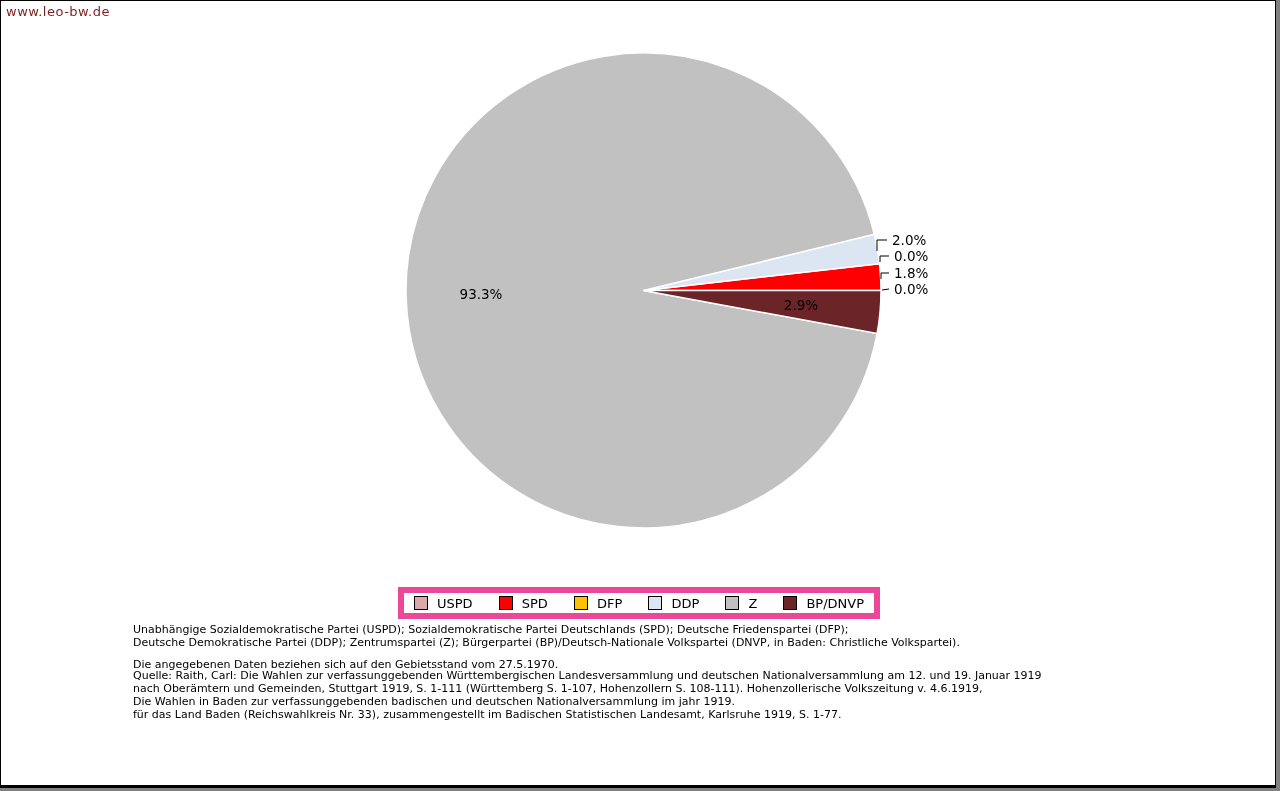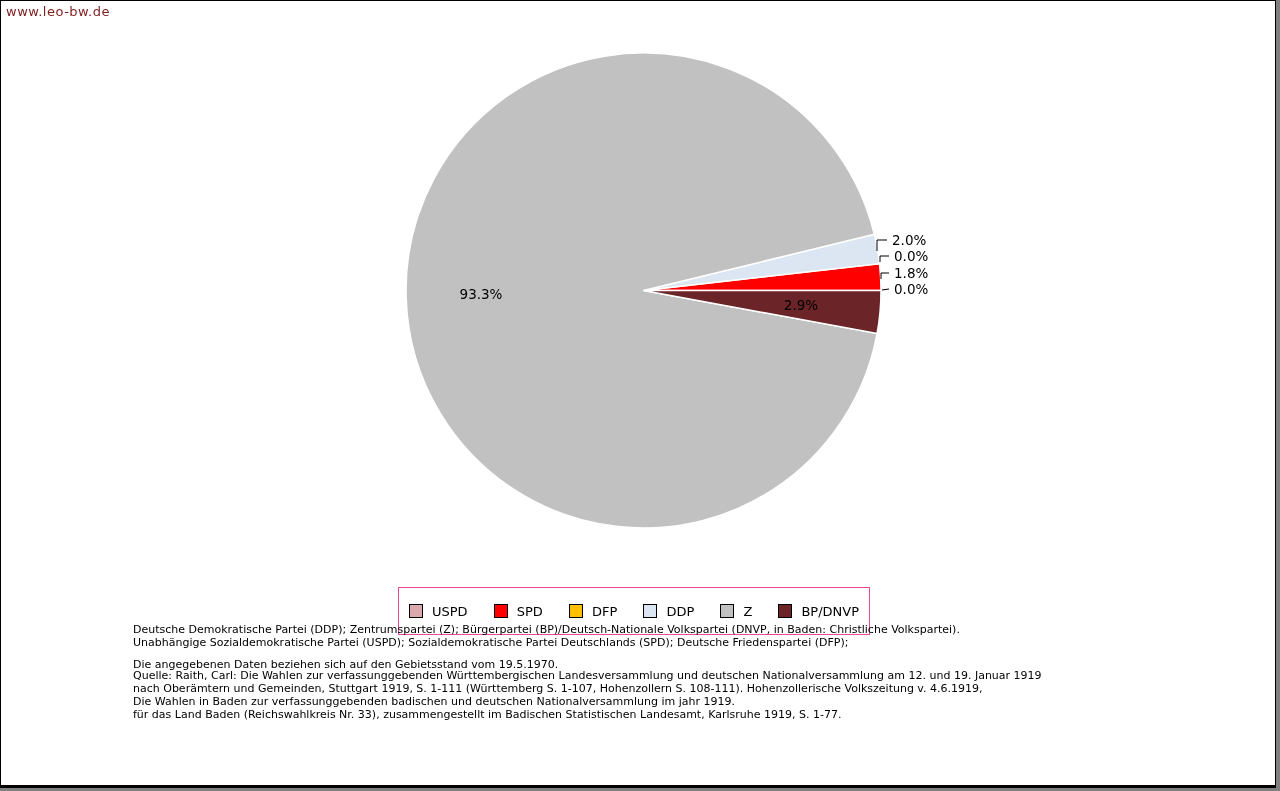--- a/index.html
+++ b/index.html
@@ -29,25 +29,25 @@
   svg.pie {
     position: absolute; top: 0; left: 0;
   }
   svg.pie text {
     font-family: "DejaVu Sans", "Liberation Sans", sans-serif;
     font-size: 13.5px; fill: #000000;
   }
   .legend {
     position: absolute; left: 397px; top: 586px;
     width: 450px; height: 20px;
-    border: 1px solid #ec4899;
+    border: 6px solid #ec4899;
     background: #ffffff;
     display: flex; align-items: center;
     justify-content: space-between;
-    padding: 13px 10px;
+    padding: 0 10px;
     font-size: 13px; color: #000000;
   }
   .legend-item { display: flex; align-items: center; }
   .swatch {
     display: inline-block;
     width: 12px; height: 12px;
     border: 1px solid #000000;
     margin-right: 9px;
   }
   .footnotes {
@@ -106,26 +106,26 @@
       <span class="swatch" style="background: rgb(193, 193, 193);"></span>
       <span>Z</span>
     </div>
     <div class="legend-item">
       <span class="swatch" style="background: rgb(107, 36, 40);"></span>
       <span>BP/DNVP</span>
     </div>
   </div>
 
   <div class="footnotes fn-parties">
+    <div>Unabhängige Sozialdemokratische Partei (USPD); Sozialdemokratische Partei Deutschlands (SPD); Deutsche Friedenspartei (DFP);</div>
     <div>Deutsche Demokratische Partei (DDP); Zentrumspartei (Z); Bürgerpartei (BP)/Deutsch-Nationale Volkspartei (DNVP, in Baden: Christliche Volkspartei).</div>
-    <div>Unabhängige Sozialdemokratische Partei (USPD); Sozialdemokratische Partei Deutschlands (SPD); Deutsche Friedenspartei (DFP);</div>
   </div>
 
   <div class="footnotes fn-datanote">
-    <div>Die angegebenen Daten beziehen sich auf den Gebietsstand vom 19.5.1970.</div>
+    <div>Die angegebenen Daten beziehen sich auf den Gebietsstand vom 27.5.1970.</div>
   </div>
 
   <div class="footnotes fn-source">
     <div>Quelle: Raith, Carl: Die Wahlen zur verfassunggebenden Württembergischen Landesversammlung und deutschen Nationalversammlung am 12. und 19. Januar 1919</div>
     <div>nach Oberämtern und Gemeinden, Stuttgart 1919, S. 1-111 (Württemberg S. 1-107, Hohenzollern S. 108-111). Hohenzollerische Volkszeitung v. 4.6.1919,</div>
     <div>Die Wahlen in Baden zur verfassunggebenden badischen und deutschen Nationalversammlung im jahr 1919.</div>
     <div>für das Land Baden (Reichswahlkreis Nr. 33), zusammengestellt im Badischen Statistischen Landesamt, Karlsruhe 1919, S. 1-77.</div>
   </div>
 
 </div>

